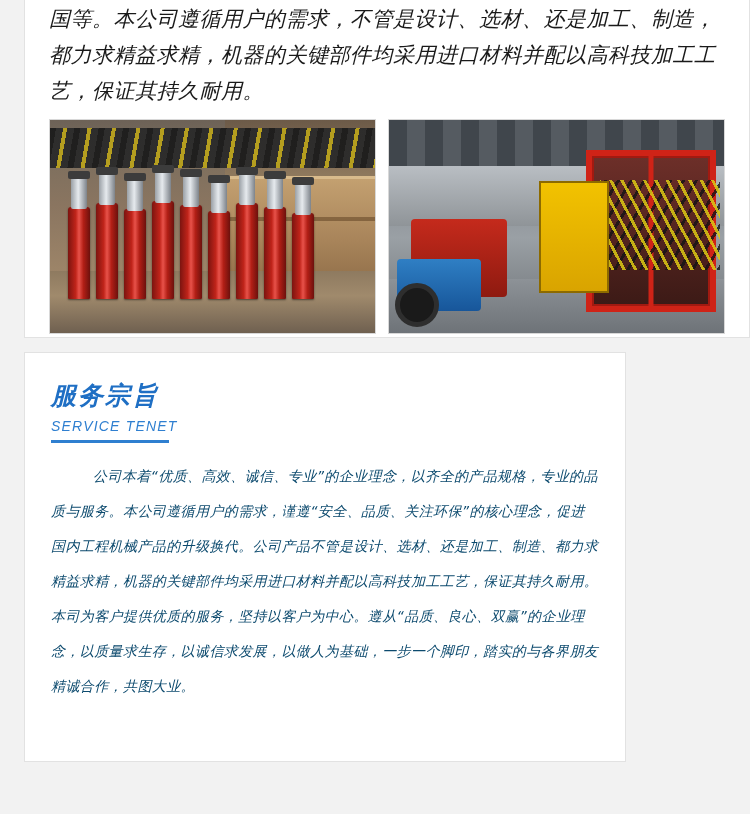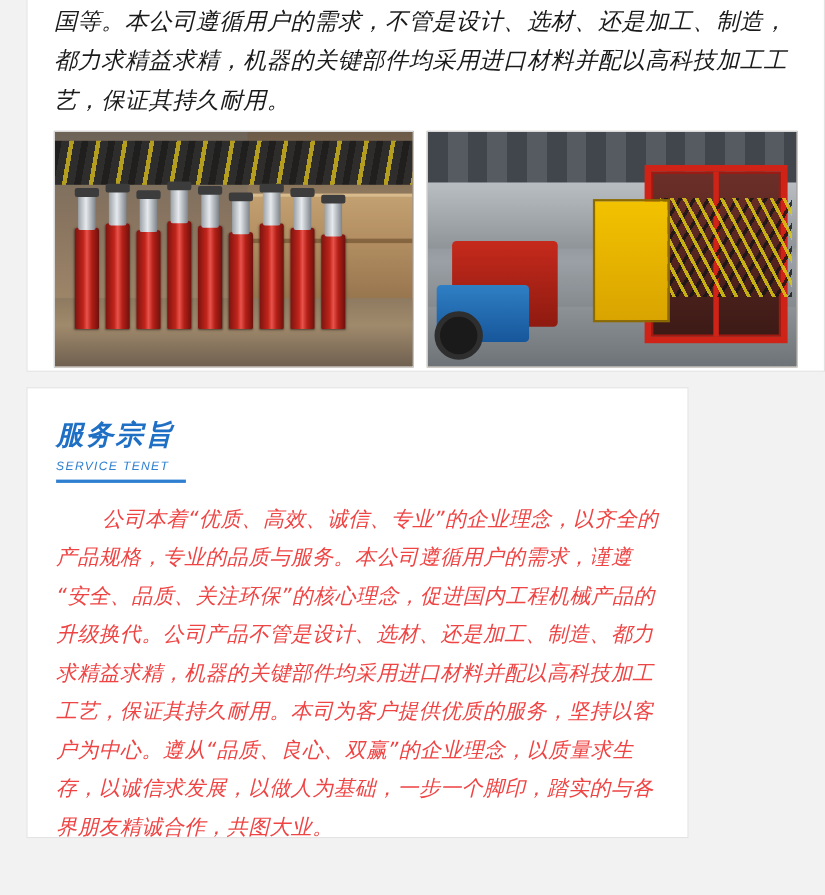--- a/index.html
+++ b/index.html
@@ -169,37 +169,37 @@
     padding: 26px 26px 0 26px;
   }
   .tenet-title {
     font-size: 25px;
     font-weight: bold;
     color: #1f6fc4;
     letter-spacing: 2px;
     font-family: "DejaVu Sans", "Liberation Sans", sans-serif;
   }
   .tenet-sub {
-    font-size: 11px;
+    font-size: 14px;
     color: #2f7fd0;
     letter-spacing: 1.2px;
     margin-top: 6px;
     font-family: "Liberation Sans", sans-serif;
   }
   .tenet-rule {
     width: 118px;
     height: 3px;
     background: #2f7fd0;
     margin-top: 6px;
   }
   .tenet-body {
     margin-top: 16px;
-    font-size: 19px;
+    font-size: 14px;
     line-height: 35px;
-    color: #ef4444;
+    color: #0c4a6e;
     text-indent: 42px;
     letter-spacing: 0.4px;
     font-family: "DejaVu Sans", "Liberation Sans", sans-serif;
   }
   .spacer-bottom {
     position:absolute; left:0; right:0; bottom:0; height:50px; background:#f2f2f2;
   }
 </style>
 </head>
 <body>

